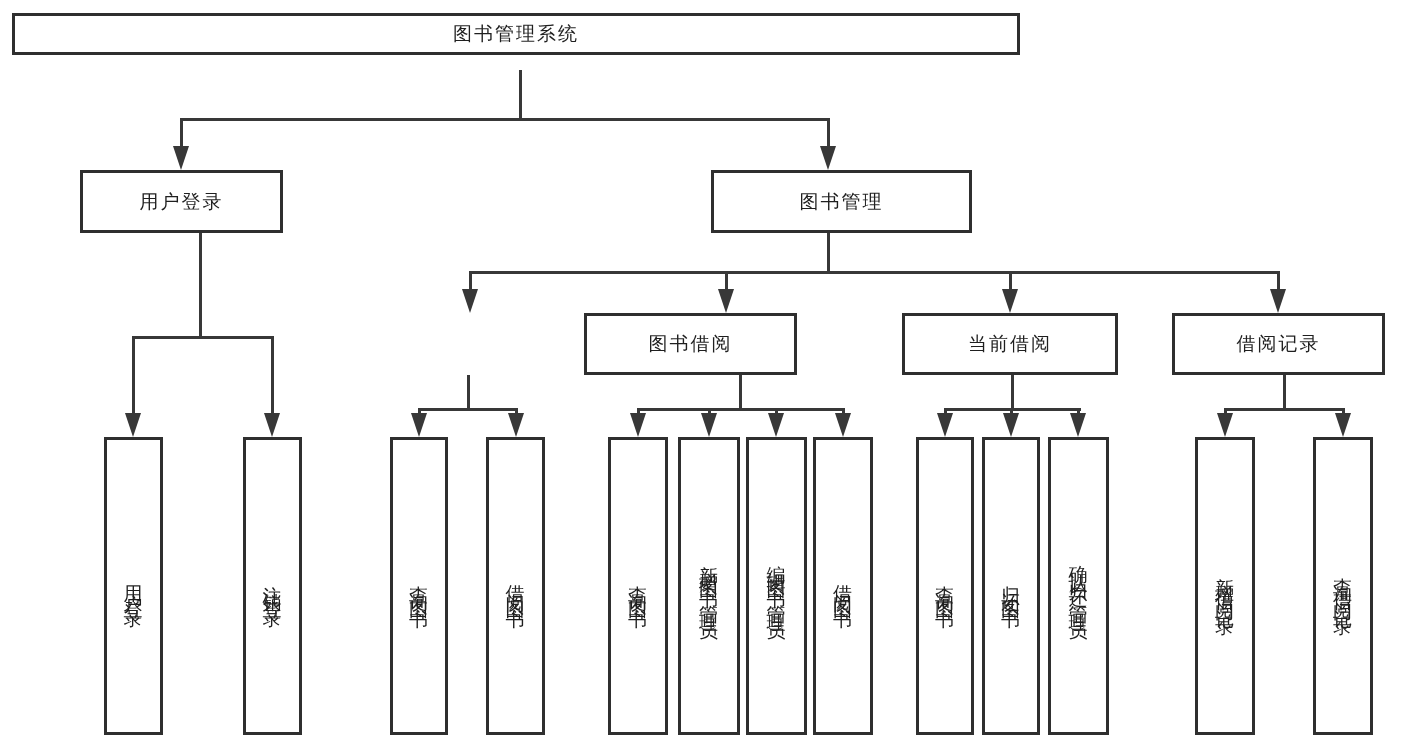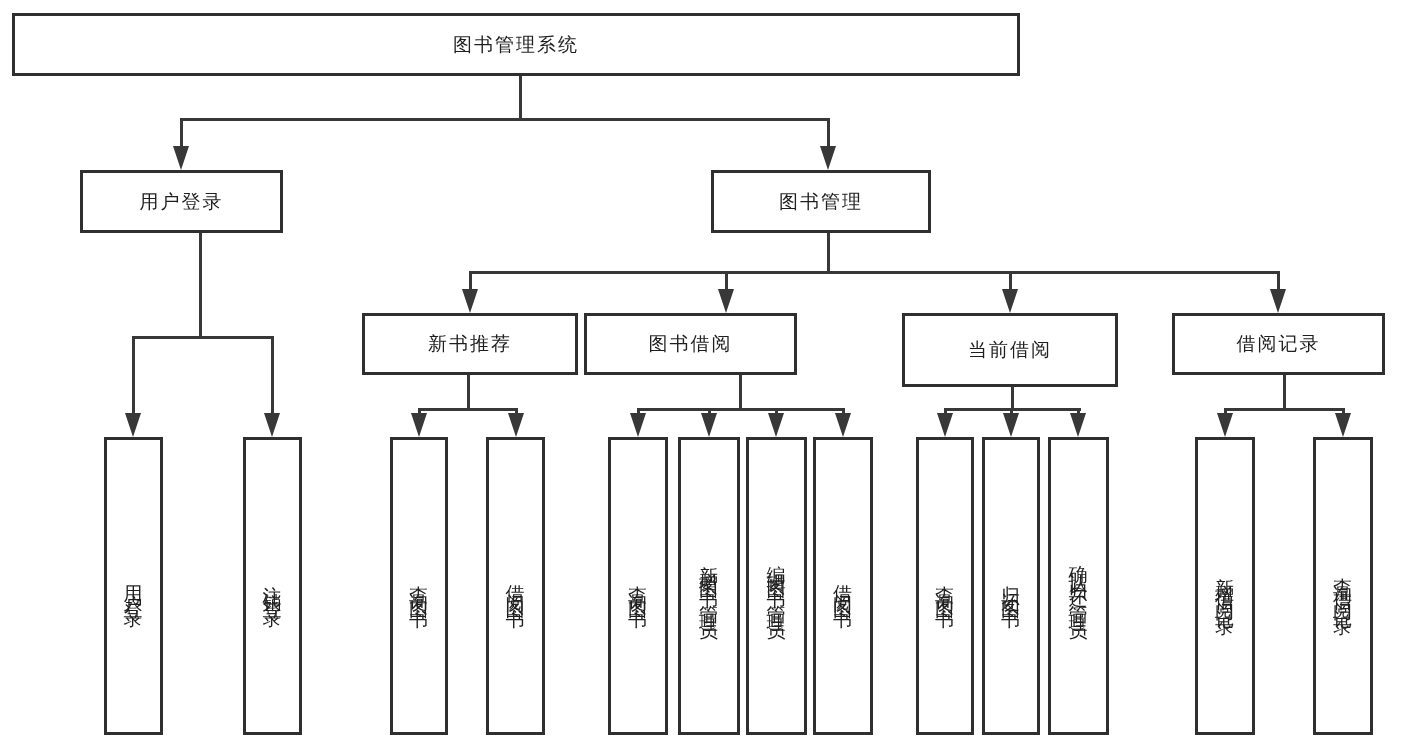--- a/index.html
+++ b/index.html
@@ -81,38 +81,35 @@
       <div class="arrowhead" style="left: 701px; top: 413px; border-top-color: rgb(56, 56, 56);"></div>
       <div class="arrowhead" style="left: 768px; top: 413px; border-top-color: rgb(56, 56, 56);"></div>
       <div class="arrowhead" style="left: 835px; top: 413px; border-top-color: rgb(56, 56, 56);"></div>
       <div class="arrowhead" style="left: 937px; top: 413px; border-top-color: rgb(56, 56, 56);"></div>
       <div class="arrowhead" style="left: 1003px; top: 413px; border-top-color: rgb(56, 56, 56);"></div>
       <div class="arrowhead" style="left: 1070px; top: 413px; border-top-color: rgb(56, 56, 56);"></div>
       <div class="arrowhead" style="left: 1217px; top: 413px; border-top-color: rgb(56, 56, 56);"></div>
       <div class="arrowhead" style="left: 1335px; top: 413px; border-top-color: rgb(56, 56, 56);"></div>
     </div>
 
-  <div class="node h-node" style="left:12px;top:13px;width:1008px;height:63px">
+  <div class="node h-node" style="left:12px;top:13px;width:1008px;height:42px">
     <span class="lbl">图书管理系统</span>
   </div>
 
   <div class="node h-node" style="left:80px;top:170px;width:203px;height:63px">
     <span class="lbl">用户登录</span>
   </div>
-  <div class="node h-node" style="left:711px;top:170px;width:220px;height:63px">
+  <div class="node h-node" style="left:711px;top:170px;width:261px;height:63px">
     <span class="lbl">图书管理</span>
   </div>
 
-  <div class="node h-node" style="left:362px;top:313px;width:216px;height:62px">
-    <span class="lbl">新书推荐</span>
-  </div>
   <div class="node h-node" style="left:584px;top:313px;width:213px;height:62px">
     <span class="lbl">图书借阅</span>
   </div>
-  <div class="node h-node" style="left:902px;top:313px;width:216px;height:74px">
+  <div class="node h-node" style="left:902px;top:313px;width:216px;height:62px">
     <span class="lbl">当前借阅</span>
   </div>
   <div class="node h-node" style="left:1172px;top:313px;width:213px;height:62px">
     <span class="lbl">借阅记录</span>
   </div>
 
   <div class="node v-node" style="left:104px;top:437px;width:59px;height:298px">
     <span class="lbl">用户登录</span>
   </div>
   <div class="node v-node" style="left:243px;top:437px;width:59px;height:298px">

